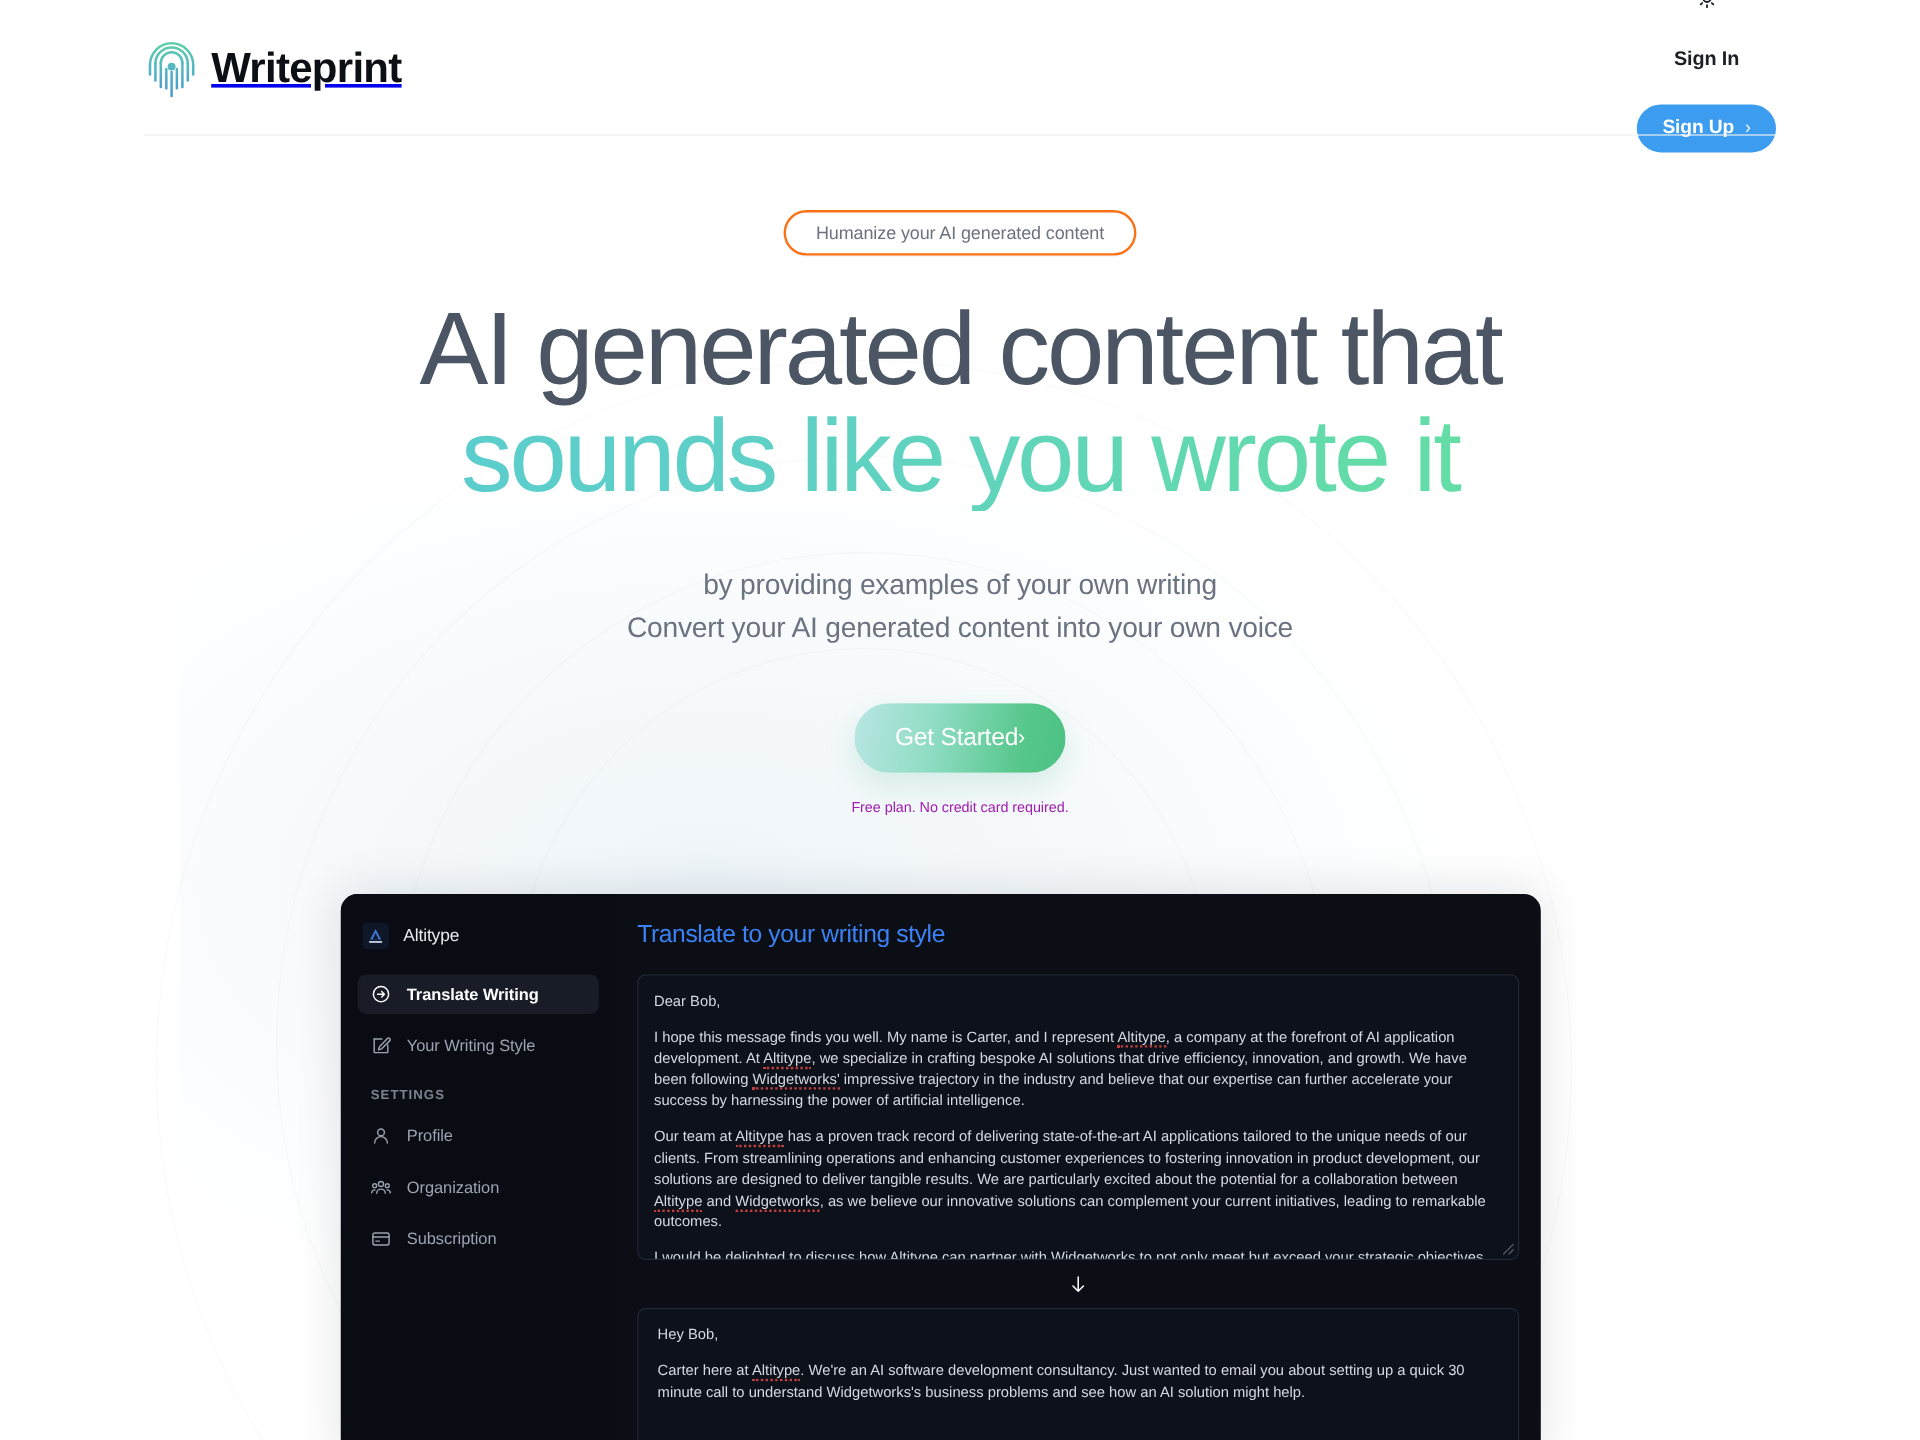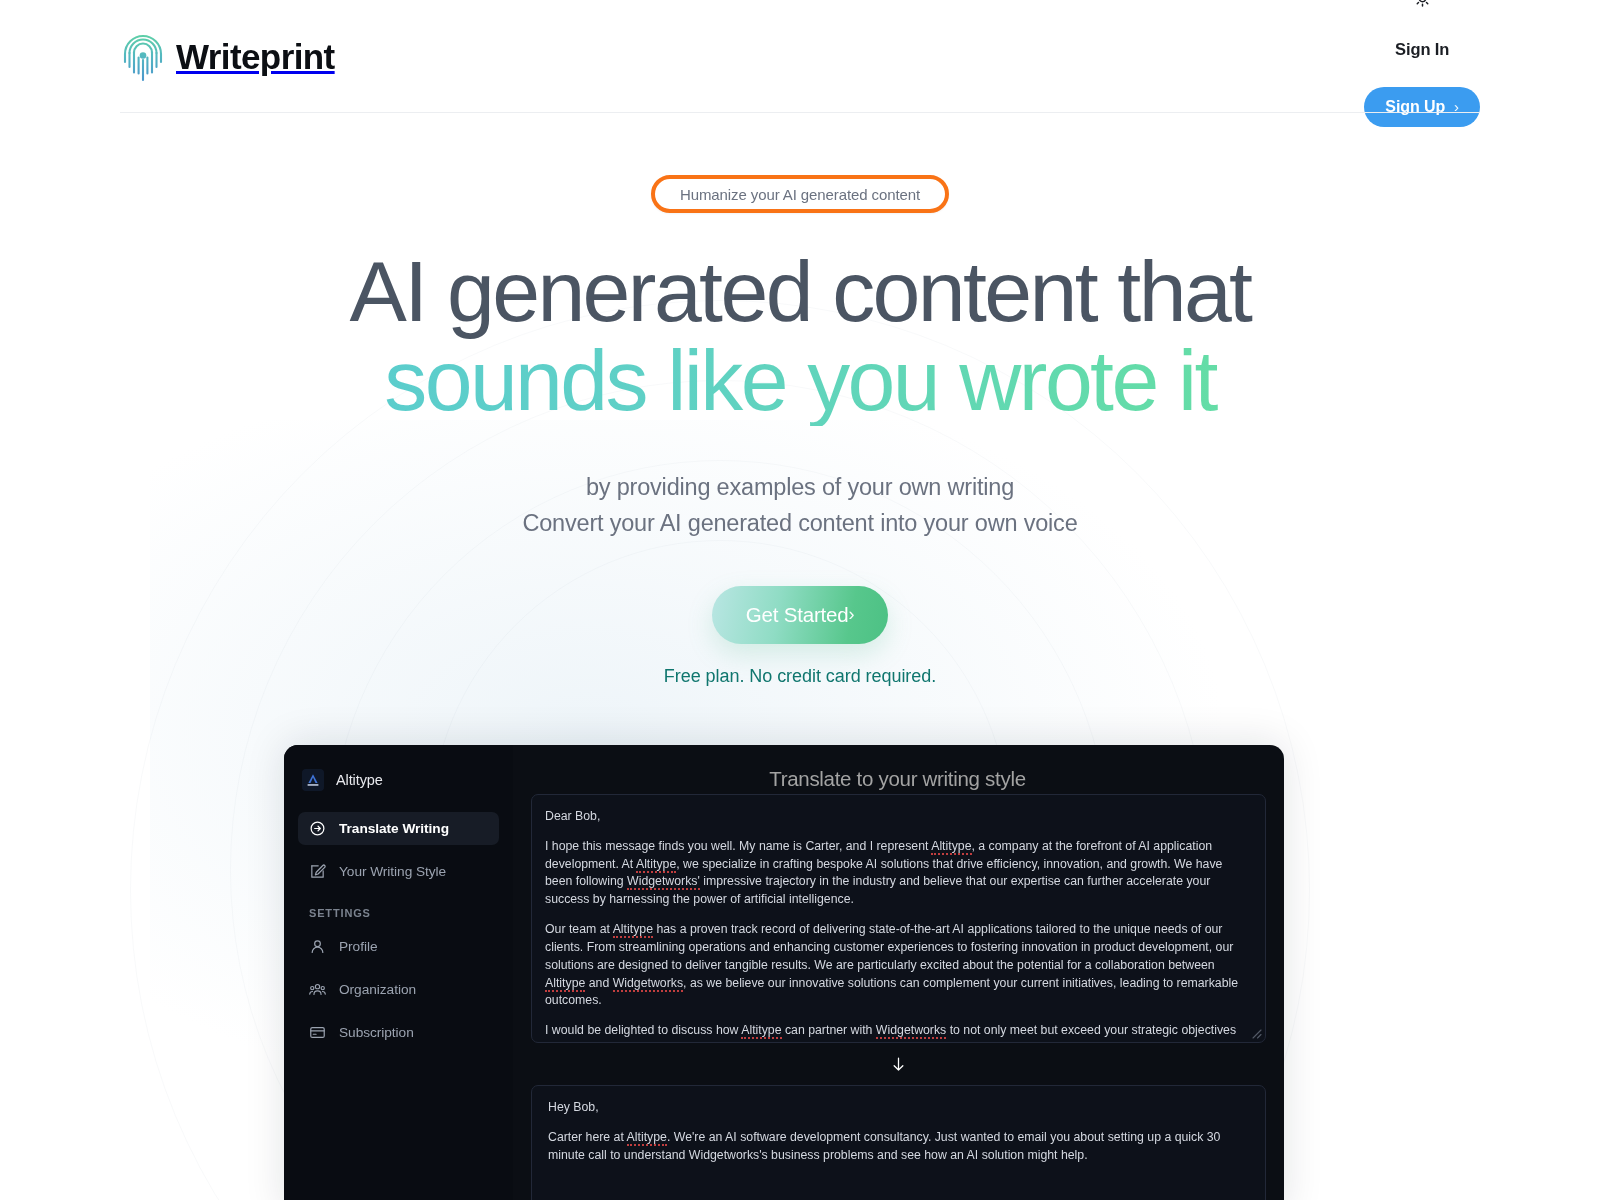--- a/index.html
+++ b/index.html
@@ -122,21 +122,21 @@
     text-align: center;
   }
   .badge {
     display: inline-flex;
     align-items: center;
     justify-content: center;
     height: 38px;
     padding: 0 25px;
     border-radius: 999px;
     background: #ffffff;
-    border: 4px solid #f97316;
+    border: 2px solid #f97316;
     box-shadow: 0 1px 2px rgba(17,24,39,0.05);
     font-size: 15px;
     color: #6b7280;
     letter-spacing: -0.1px;
   }
   .headline {
     margin-top: 34px;
     font-size: 86px;
     line-height: 1.04;
     font-weight: 500;
@@ -172,22 +172,22 @@
     font-weight: 500;
     color: #ffffff;
     letter-spacing: -0.2px;
     cursor: pointer;
     background-image: linear-gradient(100deg, #b9e6e3 0%, #8fdcc4 38%, #57c78c 78%, #4cc184 100%);
     box-shadow: 0 10px 26px rgba(90,190,150,0.22);
   }
   .cta .chev { font-size: 18px; font-weight: 400; opacity: 0.95; }
   .cta-note {
     margin-top: 22px;
-    font-size: 18px;
-    color: #0f766e;
+    font-size: 12px;
+    color: #a21caf;
     letter-spacing: -0.05px;
   }
 
   
   .app-card {
     position: absolute;
     z-index: 2;
     left: 284px;
     top: 745px;
     width: 1000px;
@@ -263,27 +263,27 @@
 
   
   .app-main {
     flex: 1 1 auto;
     padding: 16px 18px 0 18px;
     display: flex;
     flex-direction: column;
     min-width: 0;
   }
   .app-title {
-    text-align: center;
-    color: #a3a3a3;
+    text-align: left;
+    color: #3b82f6;
     font-size: 20.5px;
     font-weight: 400;
     letter-spacing: -0.3px;
     padding: 6px 2px 0 0;
-    margin-bottom: 3px;
+    margin-bottom: 21px;
   }
   .panel {
     position: relative;
     background: #0d111a;
     border: 1px solid #222838;
     border-radius: 7px;
     padding: 13px 16px 10px 16px;
     color: #d4d8e0;
     font-size: 12.3px;
     line-height: 1.45;

